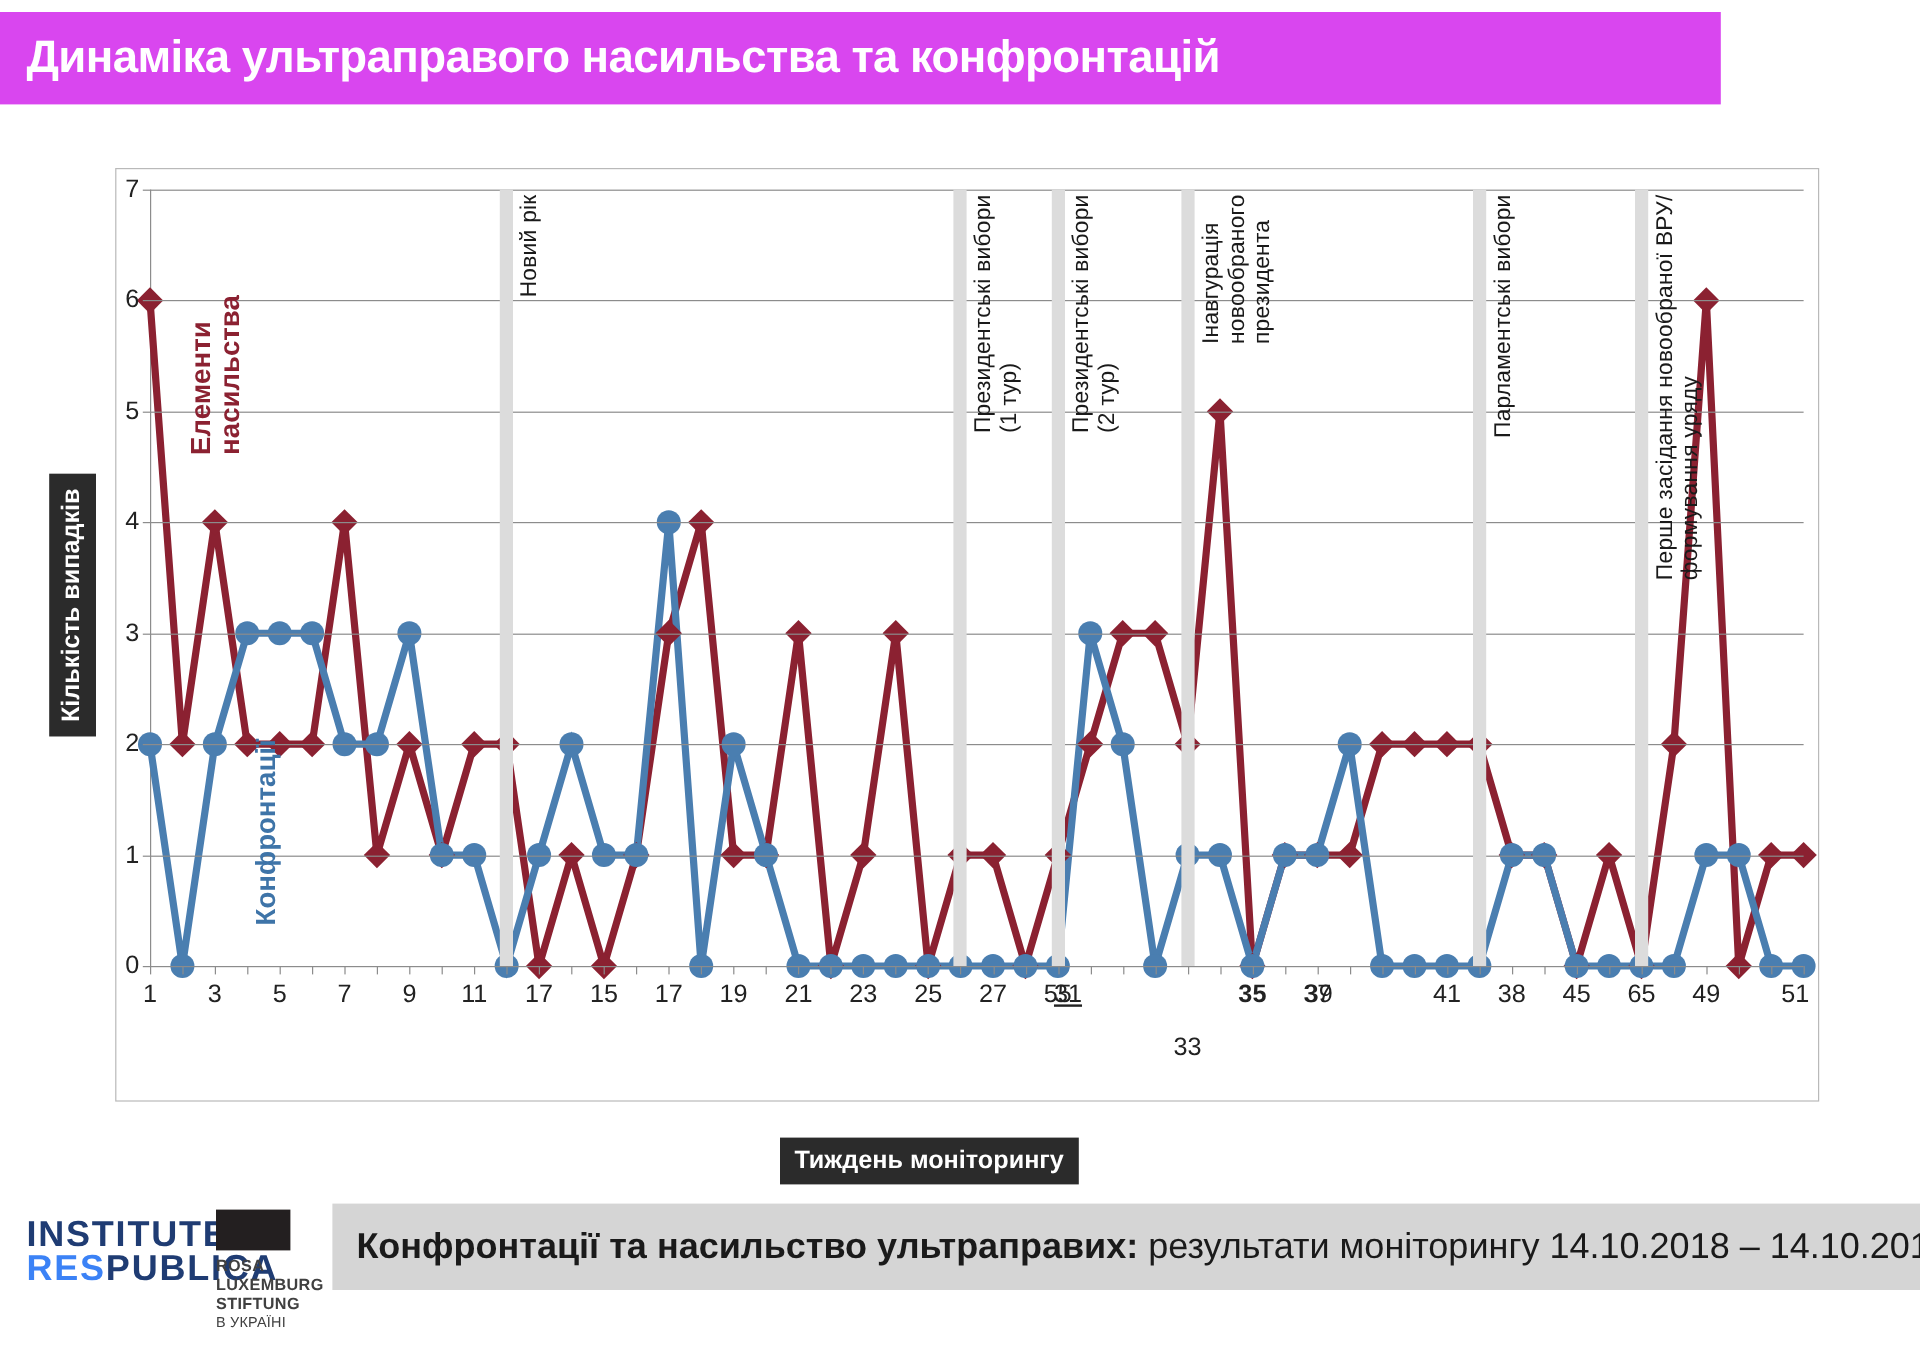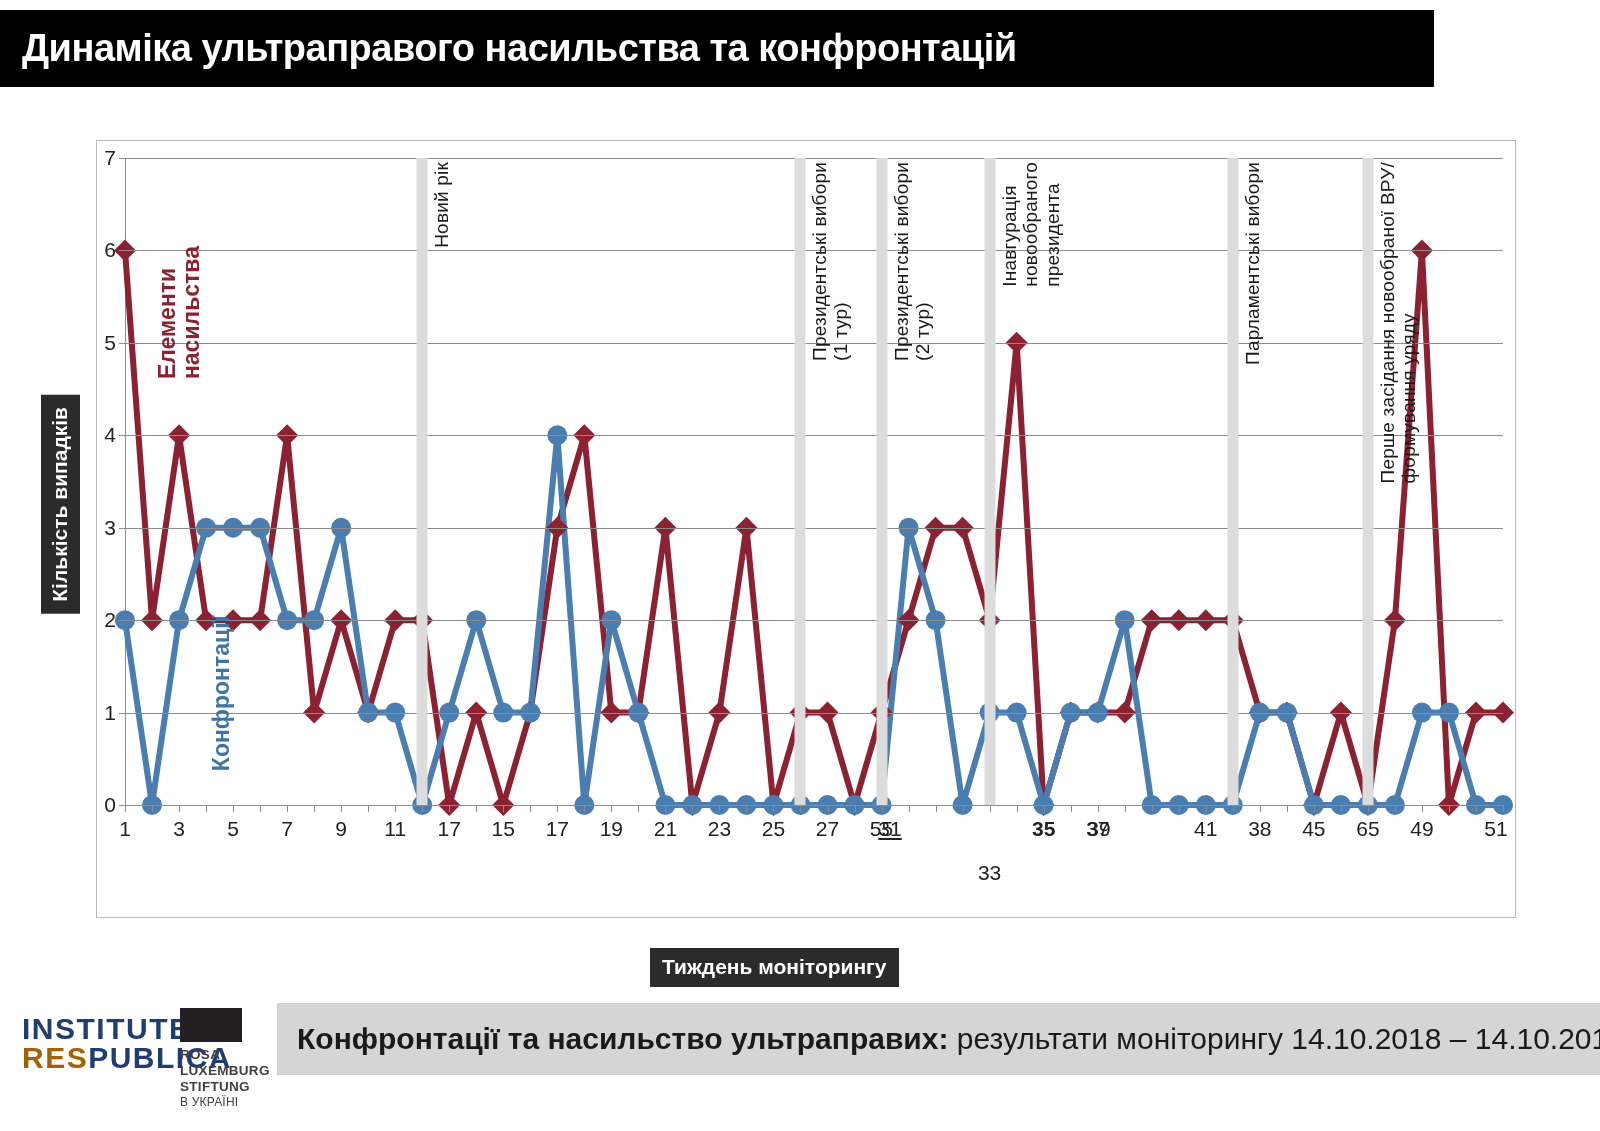--- a/index.html
+++ b/index.html
@@ -7,21 +7,21 @@
     width: 1600px; height: 1131px;
     background: #ffffff;
     font-family: "Liberation Sans", sans-serif;
     overflow: hidden;
   }
   #root { position: relative; width: 1600px; height: 1131px; background: #fff; }
 
   
   .title-bar {
     position: absolute; left: 0; top: 10px; width: 1434px; height: 77px;
-    background: #000000;
+    background: #d946ef;
     display: flex; align-items: center;
   }
   .title-bar .title-text {
     color: #ffffff;
     font-size: 38px;
     font-weight: 700;
     letter-spacing: -0.5px;
     padding-left: 22px;
     white-space: nowrap;
   }
@@ -149,21 +149,21 @@
   .footer-text b { font-weight: 700; }
 
   .logo-republica {
     position: absolute; left: 22px; top: 20px;
     line-height: 0.96;
     font-weight: 700;
     font-size: 30px;
     letter-spacing: 1.5px;
   }
   .logo-republica .l1 { color: #1F3C73; }
-  .logo-republica .res { color: #a16207; margin-top: 12px; }
+  .logo-republica .res { color: #3b82f6; margin-top: 12px; }
   .logo-republica .publica { color: #1F3C73; }
 
   .logo-rls { position: absolute; left: 180px; top: 13px; width: 90px; }
   .logo-rls .sq { width: 62px; height: 34px; background: #231f20; }
   .logo-rls .txt {
     margin-top: 5px;
     font-size: 13.5px;
     font-weight: 700;
     line-height: 1.18;
     color: #404040;

